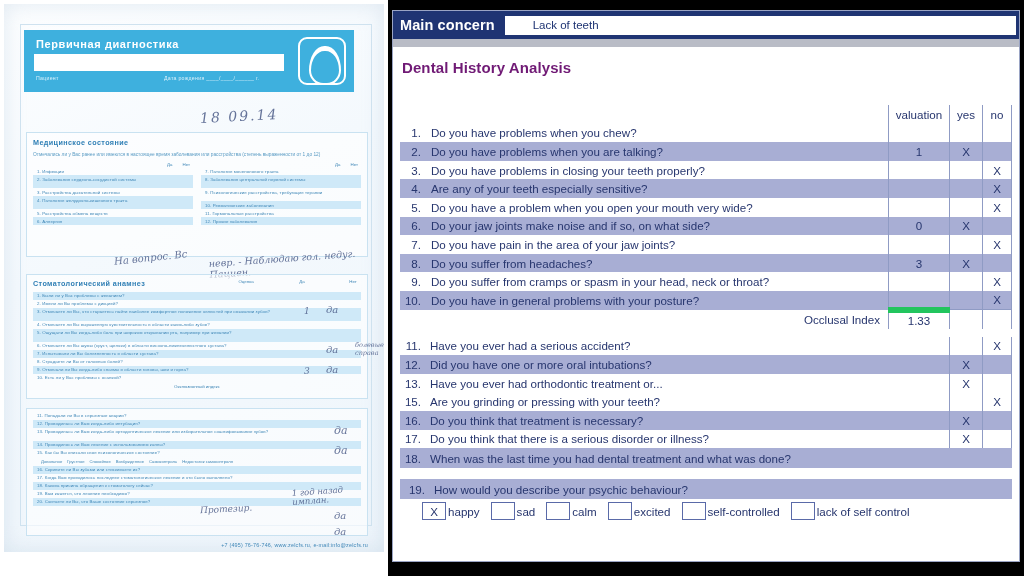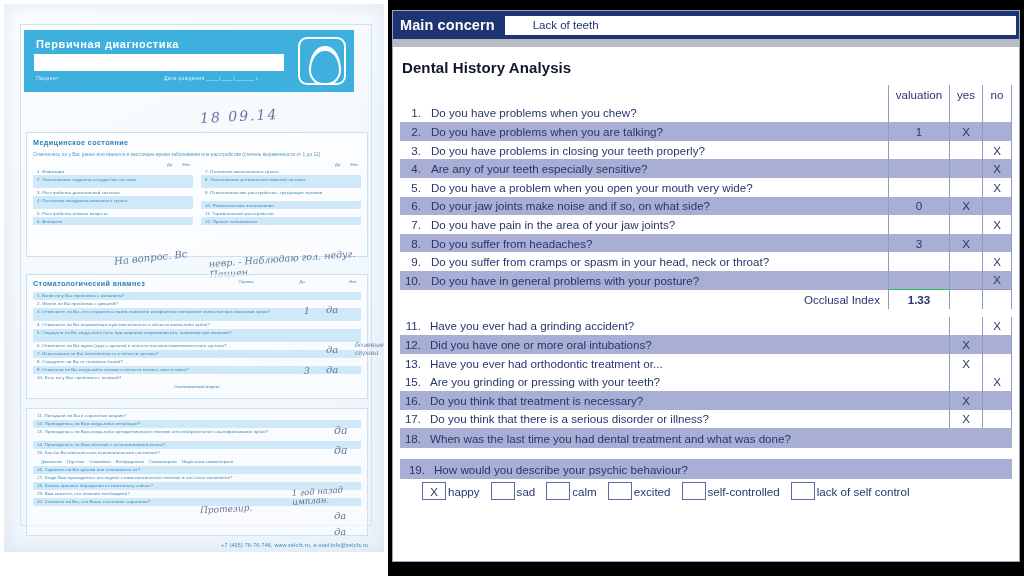--- a/index.html
+++ b/index.html
@@ -113,25 +113,25 @@
     padding-right: 10px;
   }
   .concern-input {
     flex: 1; height: 19px; background: #ffffff; margin-right: 3px;
     display: flex; align-items: center; padding-left: 28px;
     font-size: 11.5px; color: #1f3473;
   }
   .grey-strip { height: 8px; background: #b9bcc6; }
   .panel-body { padding: 0 7px; position: relative; }
   .page-title {
-    font-size: 15px; font-weight: 700; color: #0f172a;
+    font-size: 15px; font-weight: 700; color: #701a75;
     padding: 12px 0 9px 2px; letter-spacing: .1px;
   }
 
-  table.dh { width: 100%; border-collapse: collapse; table-layout: fixed; }
+  table.dh { width: 100%; border-collapse: collapse; table-layout: fixed; margin-top: 20px; }
   table.dh td, table.dh th {
     font-size: 11.6px; color: #27366e; padding: 0; height: 18.6px;
     vertical-align: middle; font-weight: 400;
   }
   .c-num   { width: 30px;  text-align: right; padding-right: 9px !important; }
   .c-q     { text-align: left; }
   .c-val   { width: 61px; text-align: center; }
   .c-yes   { width: 33px; text-align: center; }
   .c-no    { width: 29px; text-align: center; }
 
@@ -139,21 +139,21 @@
   thead th.c-val, thead th.c-yes, thead th.c-no { border-left: 1px solid #8f9bc4; }
   thead th.c-no { border-right: 1px solid #8f9bc4; }
   tbody tr.q td.c-val { border-left: 1px solid #8f9bc4; }
   tbody tr.q td.c-yes { border-left: 1px solid #8f9bc4; }
   tbody tr.q td.c-no  { border-left: 1px solid #8f9bc4; border-right: 1px solid #8f9bc4; }
   tbody tr.alt td { background: #a8aed4; }
   tbody tr.q td.c-q { padding-left: 1px !important; }
 
   tr.occ td { height: 19px; }
   tr.occ .occ-label { text-align: right; padding-right: 8px !important; }
-  tr.occ td.c-val { border-left: 1px solid #8f9bc4; border-top: 1px solid #22c55e; font-weight: bold; }
+  tr.occ td.c-val { border-left: 1px solid #8f9bc4; border-top: 6px solid #22c55e; }
   tr.occ td.c-yes { border-left: 1px solid #8f9bc4; border-top: 1px solid #8f9bc4; }
   tr.occ td.c-no  { border-left: 1px solid #8f9bc4; border-right: 1px solid #8f9bc4; border-top: 1px solid #8f9bc4; }
   tr.gap td { height: 8px; border: 0 !important; background: #fff !important; }
   tr.grp2 td.c-yes { border-left: 1px solid #8f9bc4; }
   tr.grp2 td.c-no  { border-left: 1px solid #8f9bc4; border-right: 1px solid #8f9bc4; }
   tr.grp2 td.c-val { border-left: 0; }
 
   
   .q18-head {
     background: #a8aed4; height: 20px; display: flex; align-items: center;
@@ -398,21 +398,21 @@
             <td class="c-yes"></td>
             <td class="c-no"></td>
           </tr>
 
           <tr class="gap">
               <td colspan="5"></td>
             </tr>
 
           <tr class="grp2">
               <td class="c-num">11.</td>
-              <td class="c-q">Have you ever had a grinding accident?</td>
+              <td class="c-q">Have you ever had a serious accident?</td>
               <td class="c-val"></td>
               <td class="c-yes"></td>
               <td class="c-no">X</td>
             </tr>
           <tr class="grp2 alt">
               <td class="c-num">12.</td>
               <td class="c-q">Did you have one or more oral intubations?</td>
               <td class="c-val"></td>
               <td class="c-yes">X</td>
               <td class="c-no"></td>

